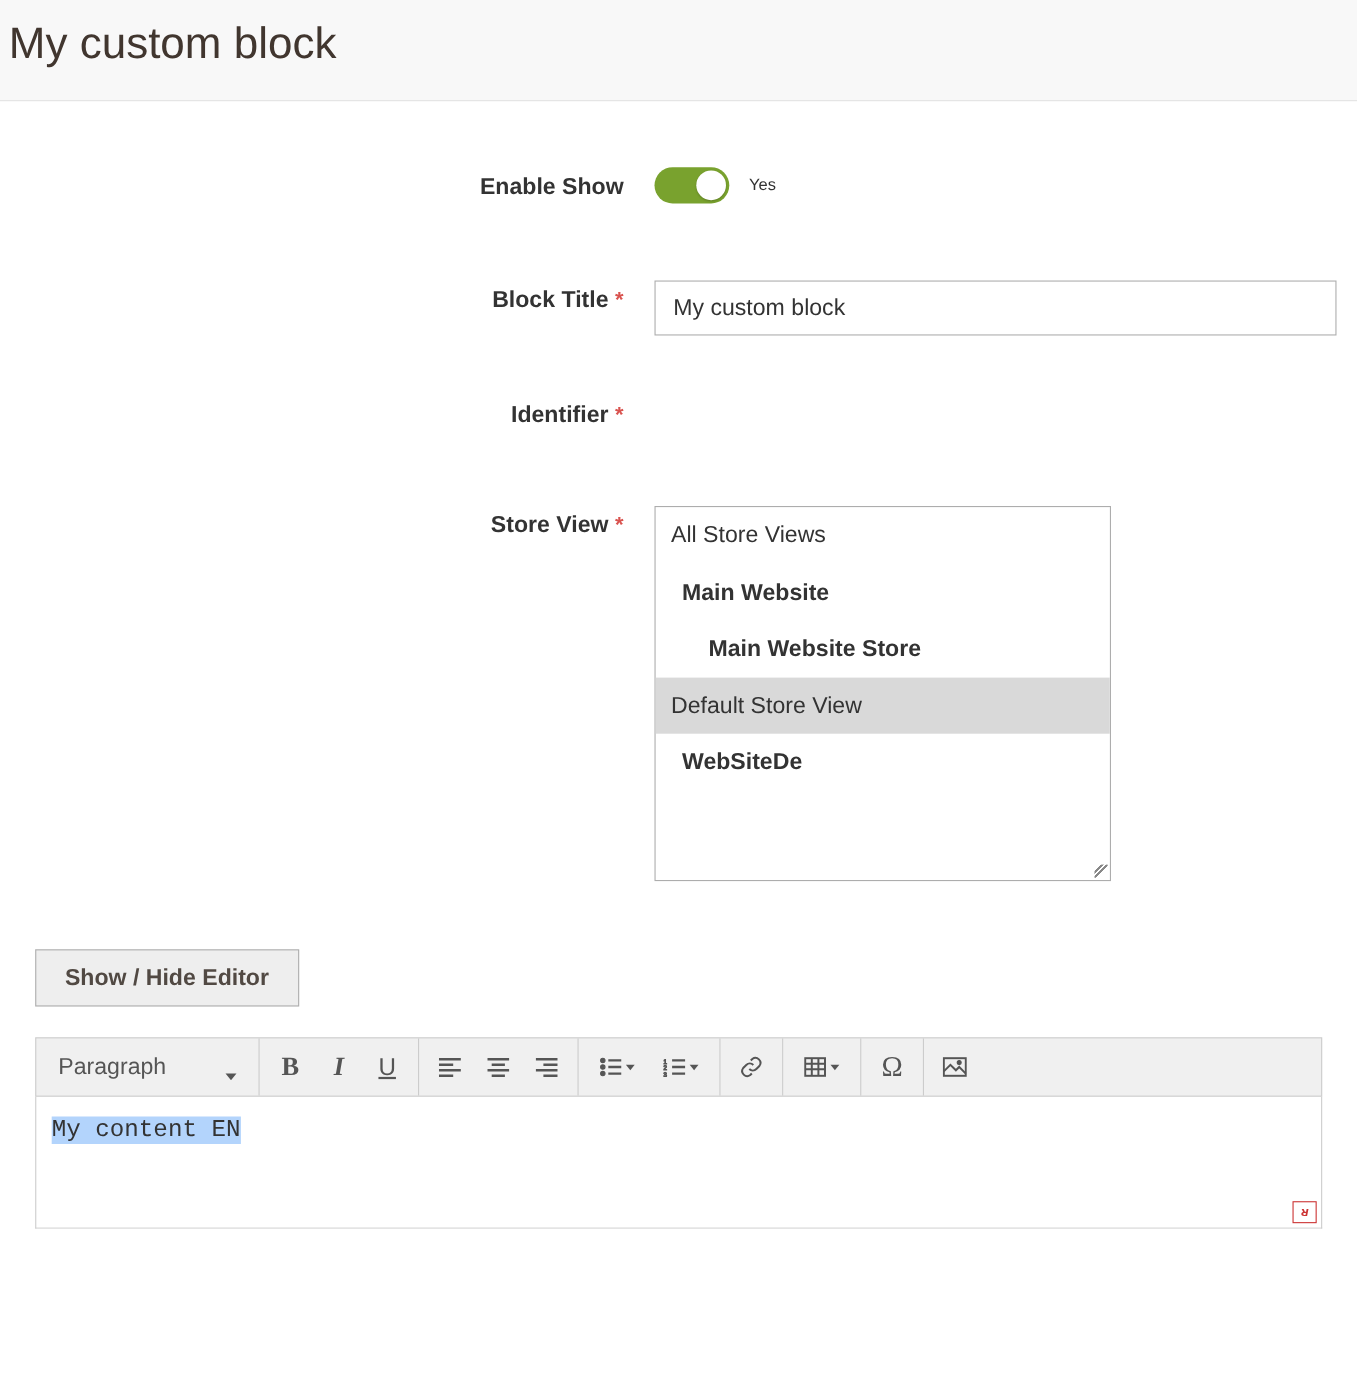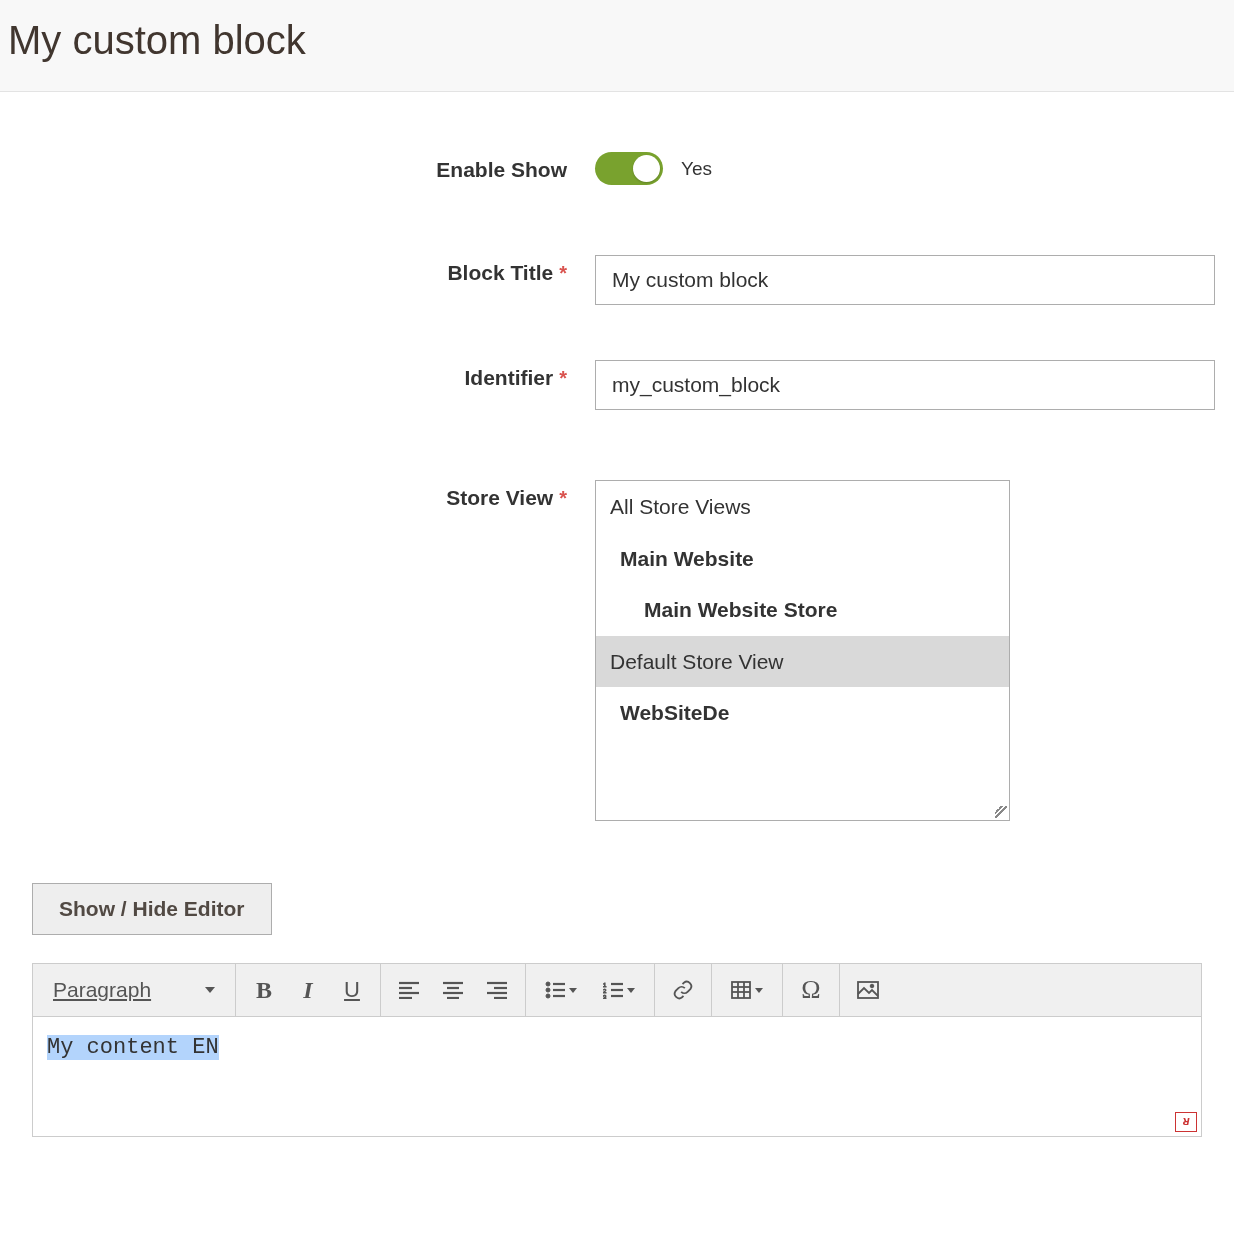--- a/index.html
+++ b/index.html
@@ -63,21 +63,21 @@
   right: 3px;
   top: 3px;
   width: 27px;
   height: 27px;
   border-radius: 50%;
   background: #fff;
   box-shadow: 0 1px 2px rgba(0,0,0,0.2);
 }
 .toggle-label {
   margin-left: 18px;
-  font-size: 19px;
+  font-size: 15px;
   color: #333;
 }
 .text-input {
   width: 620px;
   height: 50px;
   border: 1px solid #adadad;
   padding: 0 16px;
   font-size: 21px;
   color: #333;
 }
@@ -133,28 +133,27 @@
 }
 .tb-group {
   display: flex;
   align-items: center;
   height: 100%;
   border-right: 1px solid #ccc;
   padding: 0 6px;
 }
 .format-select {
   display: flex;
-  align-items: center;
+  align-items: flex-end;
   padding: 0 14px;
   font-size: 21px;
   color: #555;
   cursor: pointer;
   width: 190px;
   justify-content: space-between;
-  text-decoration: underline;
 }
 .caret {
   width: 0; height: 0;
   border-left: 5px solid transparent;
   border-right: 5px solid transparent;
   border-top: 6px solid #555;
   margin-left: 8px;
 }
 .tb-btn {
   width: 44px;
@@ -232,23 +231,20 @@
     </div>
     <div class="input-col">
       <input type="text" class="text-input" value="My custom block" style="">
     </div>
   </div>
 
   <div class="form-row identifier-row">
     <div class="label-col">
       <span>Identifier</span><span class="required">*</span>
     </div>
-    <div class="input-col">
-      <input type="text" class="text-input" value="my_custom_block" style="">
-    </div>
   </div>
 
   <div class="form-row storeview-row">
     <div class="label-col">
       <span>Store View</span><span class="required">*</span>
     </div>
     <div class="input-col">
       <div class="multiselect" id="store-view-select">
           <div class="ms-option">All Store Views</div>
           <div class="ms-option level1">Main Website</div>

